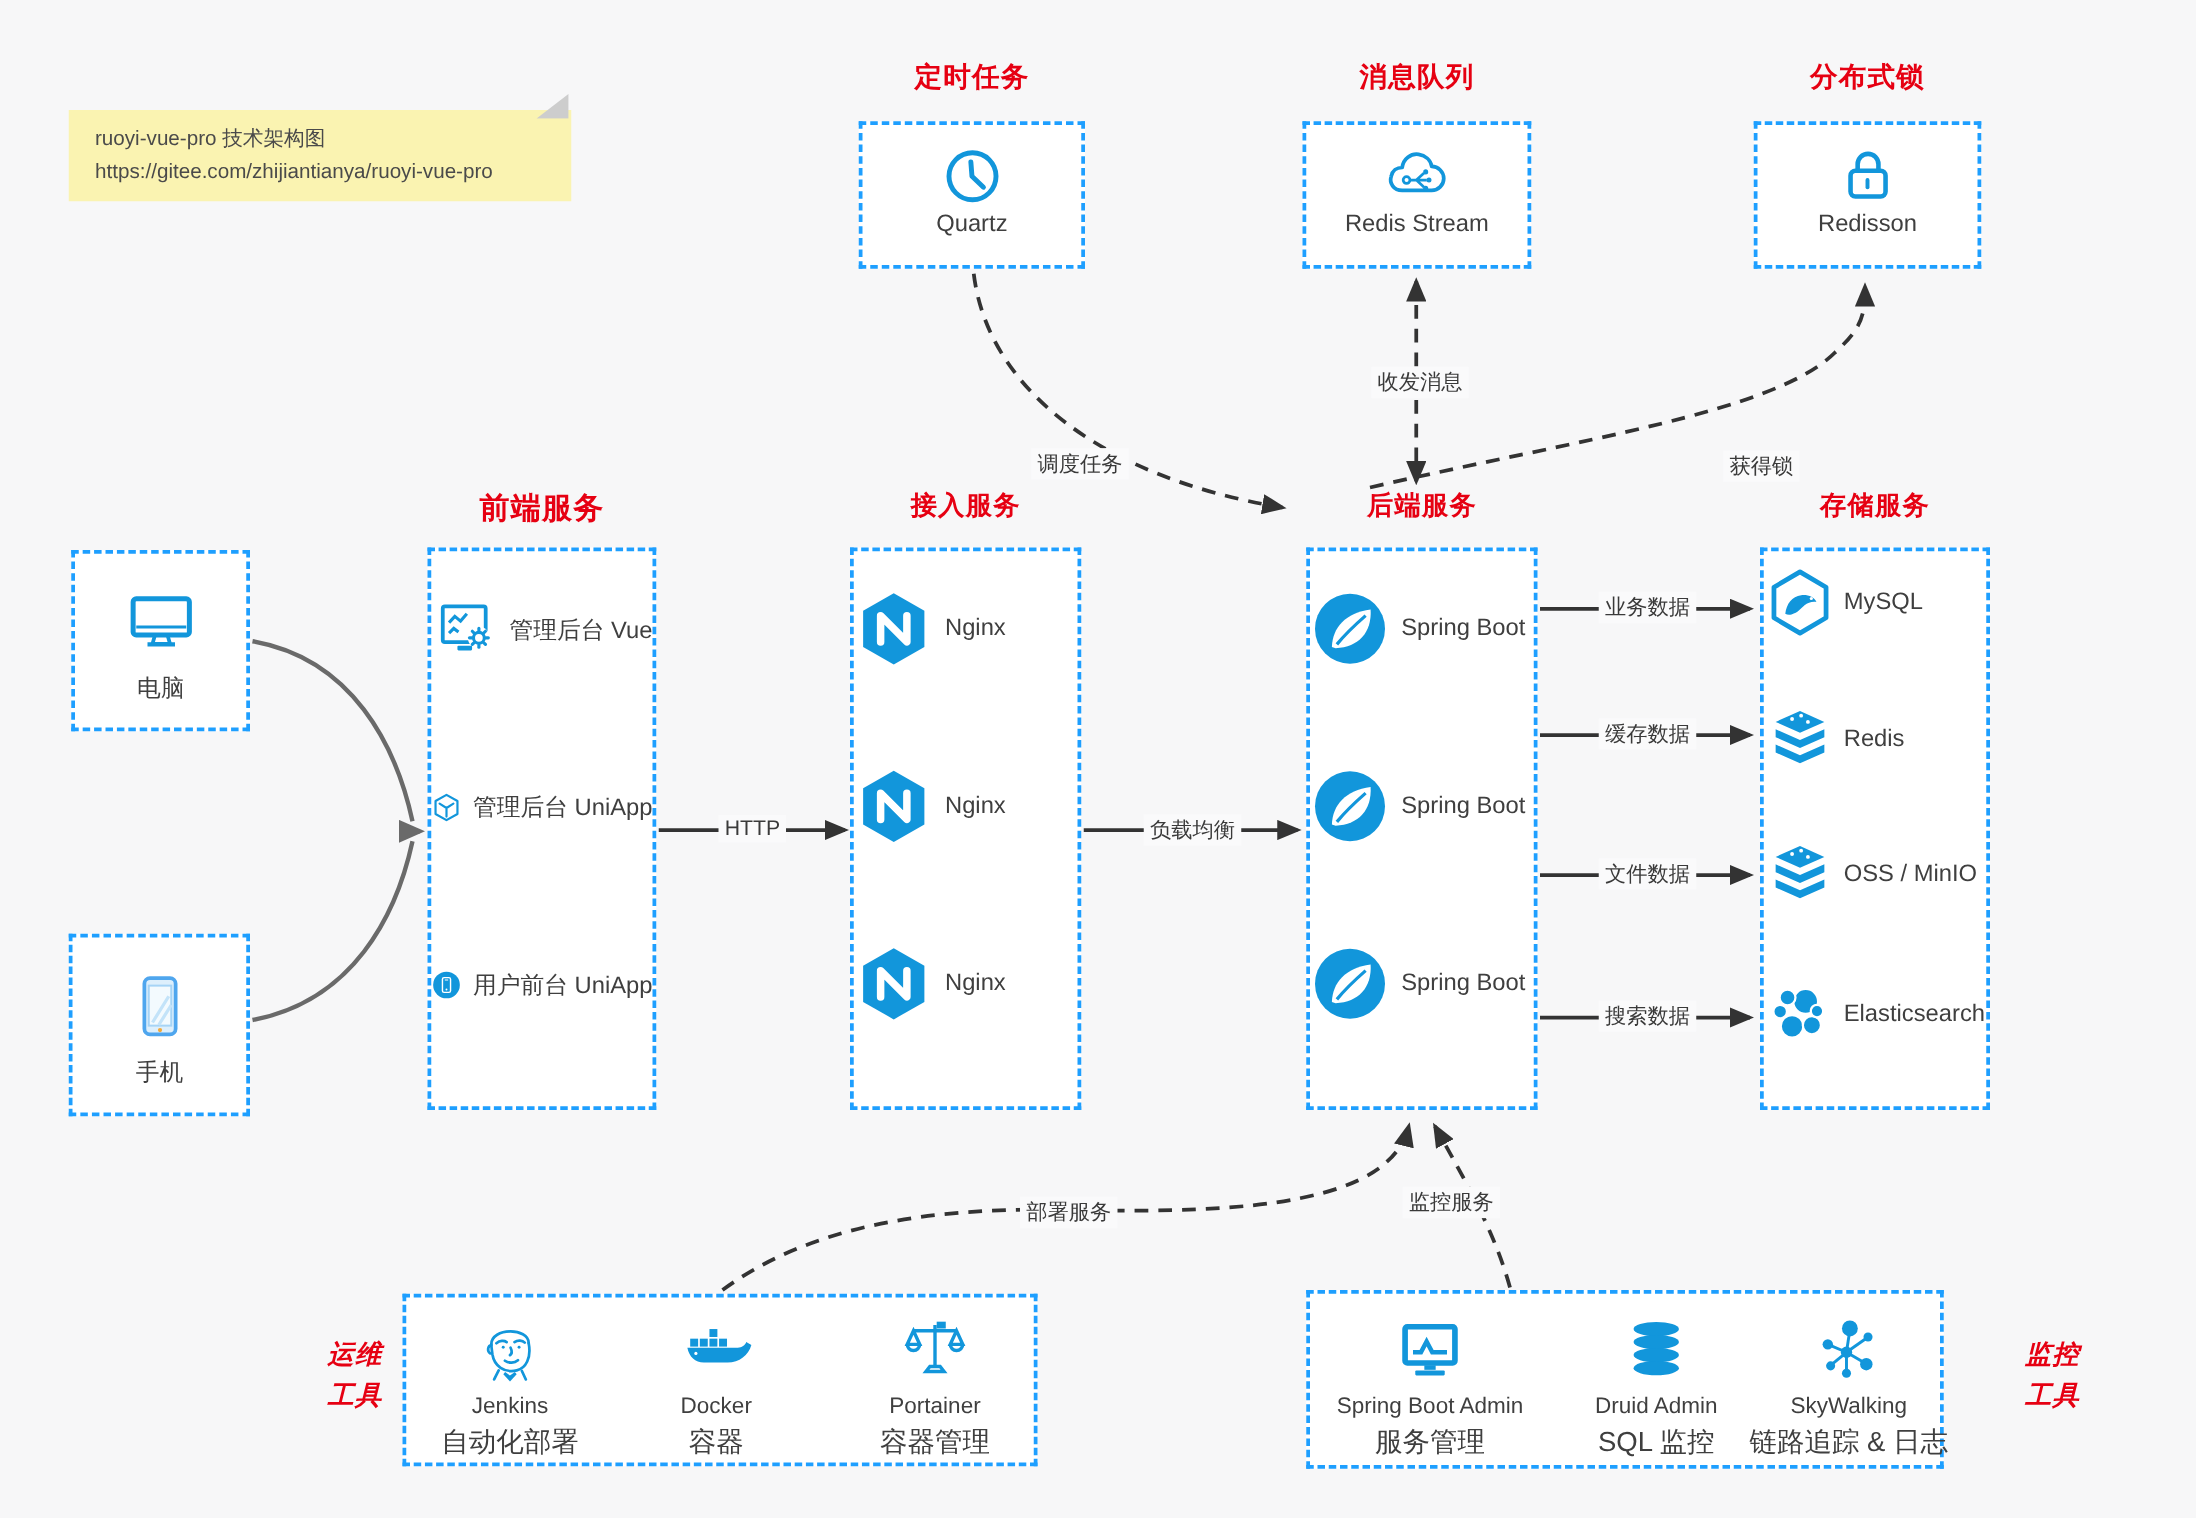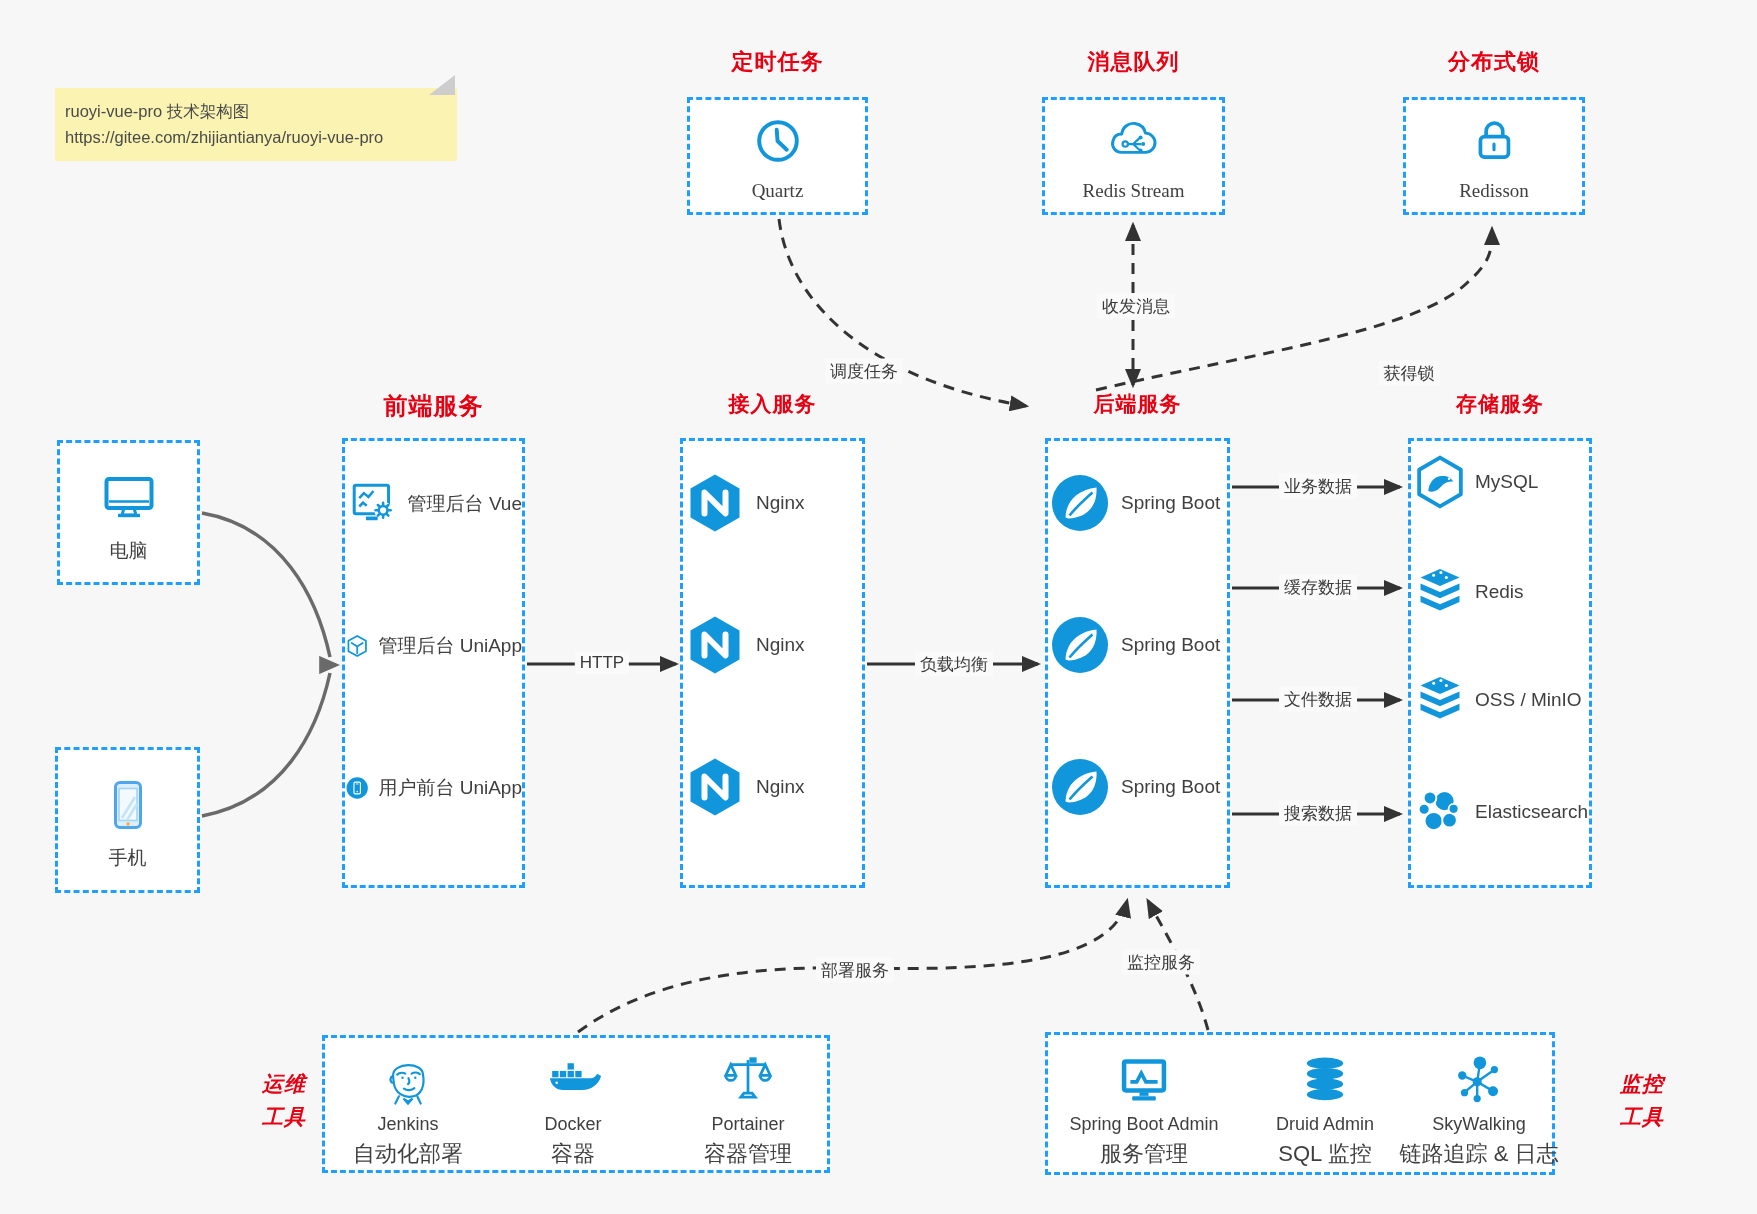--- a/index.html
+++ b/index.html
@@ -28,26 +28,26 @@
 
   .connectors{position:absolute;left:0;top:0;z-index:4;pointer-events:none;}
   .solid{stroke:#333;stroke-width:3;fill:none;}
   .dash{stroke:#333;stroke-width:3;fill:none;stroke-dasharray:11 8;}
   .gray{stroke:#6a6a6a;stroke-width:3.5;fill:none;}
 
   .elabel{position:absolute;transform:translate(-50%,-50%);background:#fafafb;color:#3a3a3a;
           font-size:17px;padding:1px 5px;white-space:nowrap;z-index:6;}
 
   .note{position:absolute;left:55px;top:88px;width:402px;background:#FAF3B1;
-        padding:11px 10px;box-sizing:border-box;font-size:16.5px;line-height:1.55;color:#4a4a4a;z-index:3;}
+        padding:11px 21px;box-sizing:border-box;font-size:16.5px;line-height:1.55;color:#4a4a4a;z-index:3;}
   .note-fold{position:absolute;top:-13px;right:2px;width:26px;height:20px;background:#CDCDCD;
              clip-path:polygon(0 100%,100% 0,100% 100%);}
   .note-line{white-space:nowrap;}
 
-  .pad-top{padding-top:13px;gap:11px;font-family:Liberation Serif, serif;}
+  .pad-top{padding-top:13px;}
   .client-pad{padding-top:23px;gap:8px;}
 </style>
 </head>
 <body>
 
 <svg width="0" height="0" style="position:absolute" aria-hidden="true">
 <defs>
   <symbol id="s-clock" viewBox="0 0 64 64">
     <circle cx="32" cy="32" r="21.5" fill="none" stroke="#1296DB" stroke-width="4.5"></circle>
     <path d="M30.5 19 L31.5 32 L42 42" fill="none" stroke="#1296DB" stroke-width="4.5" stroke-linecap="round" stroke-linejoin="round"></path>

